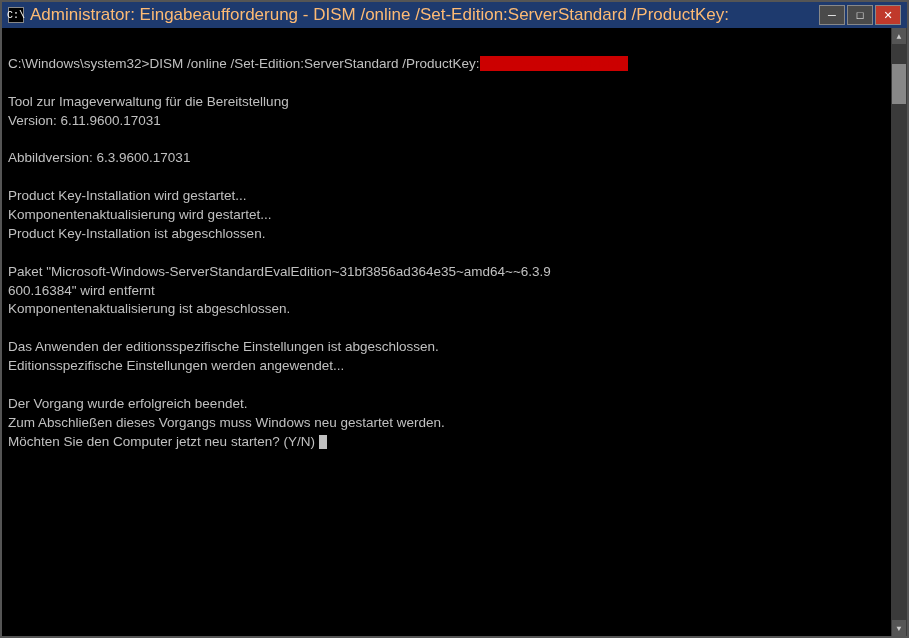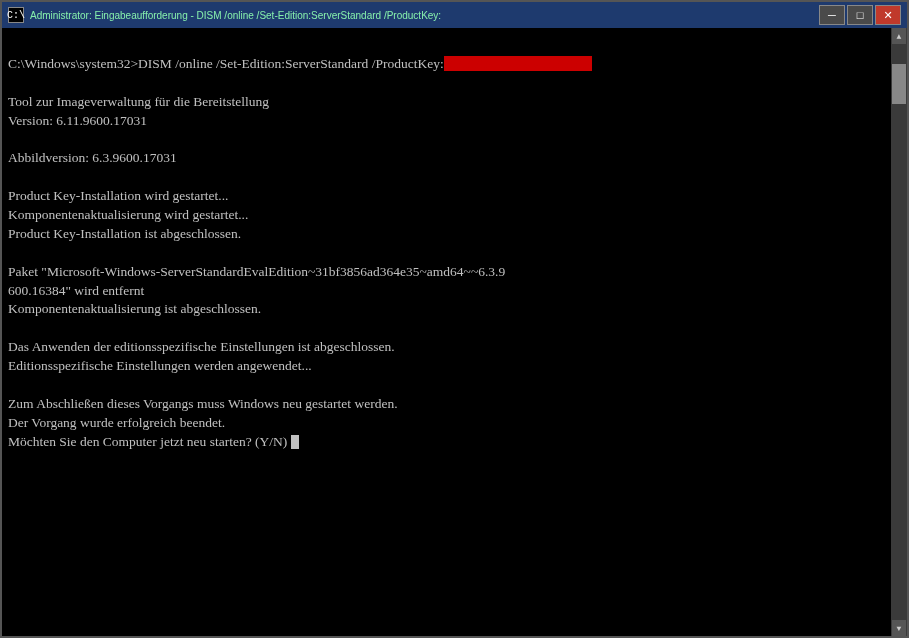--- a/index.html
+++ b/index.html
@@ -47,22 +47,22 @@
       border: 1px solid #888;
       display: flex;
       align-items: center;
       justify-content: center;
       font-size: 10px;
       color: #fff;
       flex-shrink: 0;
     }
 
     .title-text {
-      color: #86efac;
-      font-size: 10px;
+      color: #fdba74;
+      font-size: 17px;
       font-family: 'Segoe UI', Arial, sans-serif;
     }
 
     .title-bar-buttons {
       display: flex;
       gap: 2px;
     }
 
     .title-btn {
       width: 26px;
@@ -87,21 +87,21 @@
       background: #000;
       padding: 8px 6px;
       overflow: hidden;
       position: relative;
     }
 
     .console-content {
       color: #c0c0c0;
       font-size: 13.5px;
       line-height: 1.4;
-      font-family: Liberation Serif, serif;
+      font-family: Liberation Sans, sans-serif;
     }
 
     .line {
       white-space: pre-wrap;
       word-break: break-all;
     }
 
     .line-blank {
       height: 1.4em;
     }
@@ -202,22 +202,22 @@
       <div class="line">600.16384" wird entfernt</div>
       <div class="line">Komponentenaktualisierung ist abgeschlossen.</div>
 
       <div class="line line-blank"></div>
 
       <div class="line">Das Anwenden der editionsspezifische Einstellungen ist abgeschlossen.</div>
       <div class="line">Editionsspezifische Einstellungen werden angewendet...</div>
 
       <div class="line line-blank"></div>
 
+      <div class="line">Der Vorgang wurde erfolgreich beendet.</div>
       <div class="line">Zum Abschließen dieses Vorgangs muss Windows neu gestartet werden.</div>
-      <div class="line">Der Vorgang wurde erfolgreich beendet.</div>
       <div class="line">Möchten Sie den Computer jetzt neu starten? (Y/N) <span class="cursor-blink"></span></div>
 
     </div>
 
     <div class="scrollbar">
       <div class="scrollbar-arrow">▲</div>
       <div class="scrollbar-thumb"></div>
       <div class="scrollbar-arrow" style="position:absolute;bottom:0;">▼</div>
     </div>
   </div>

